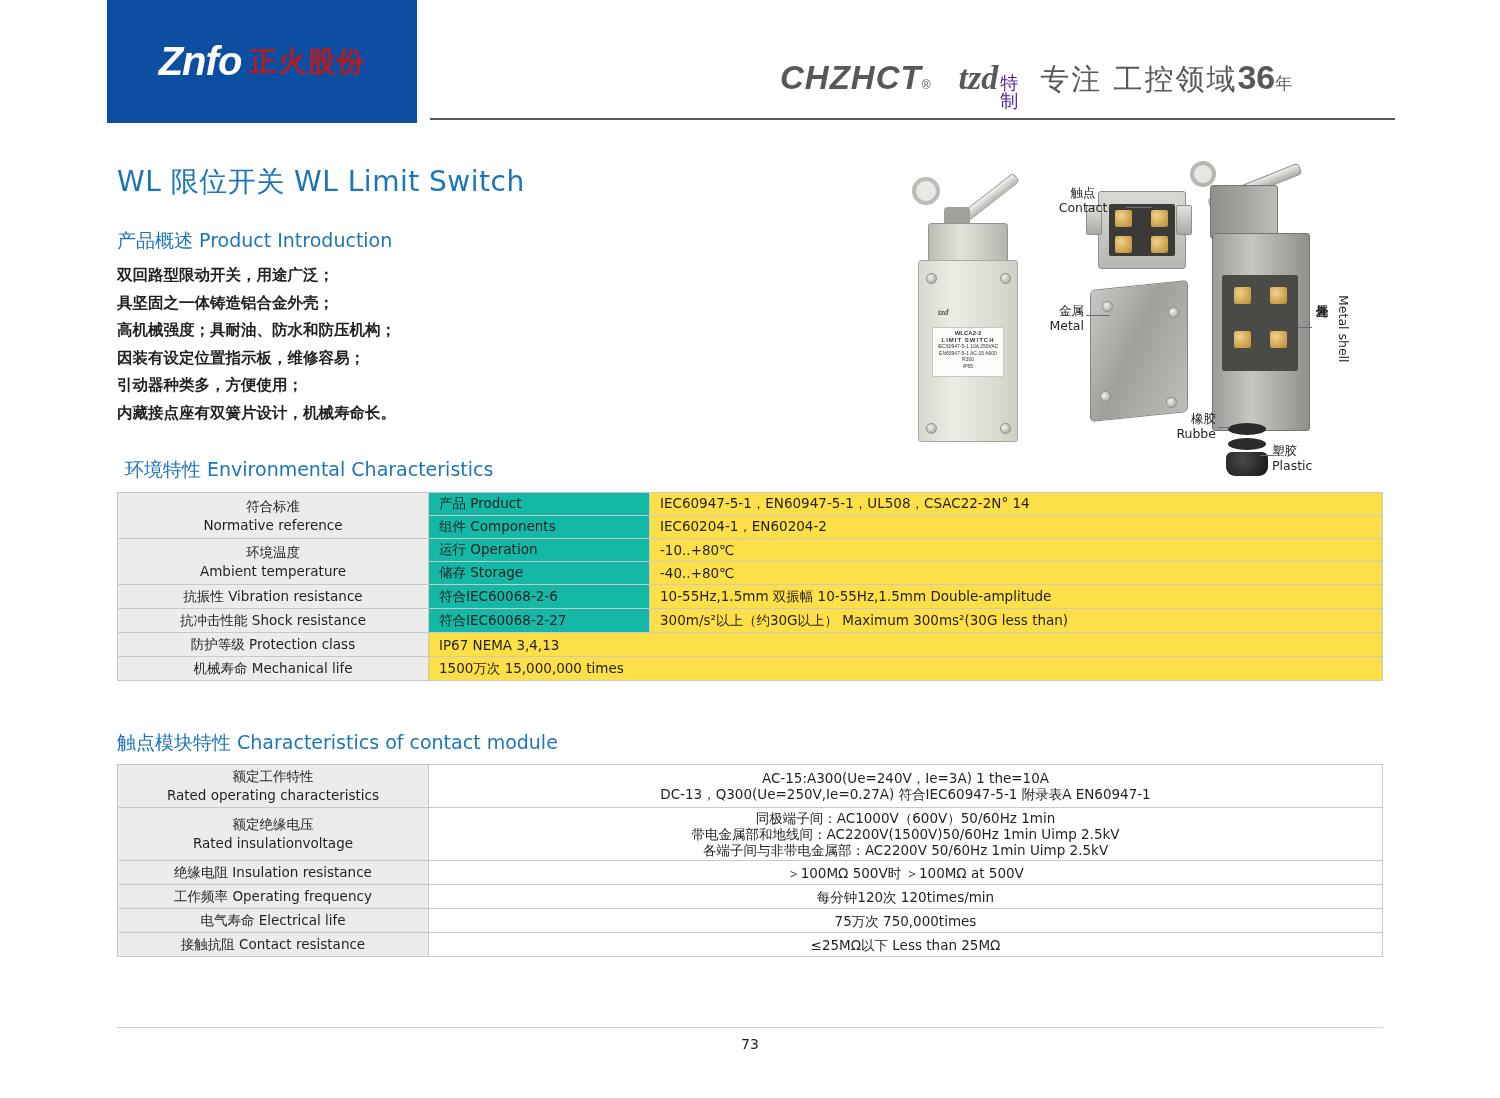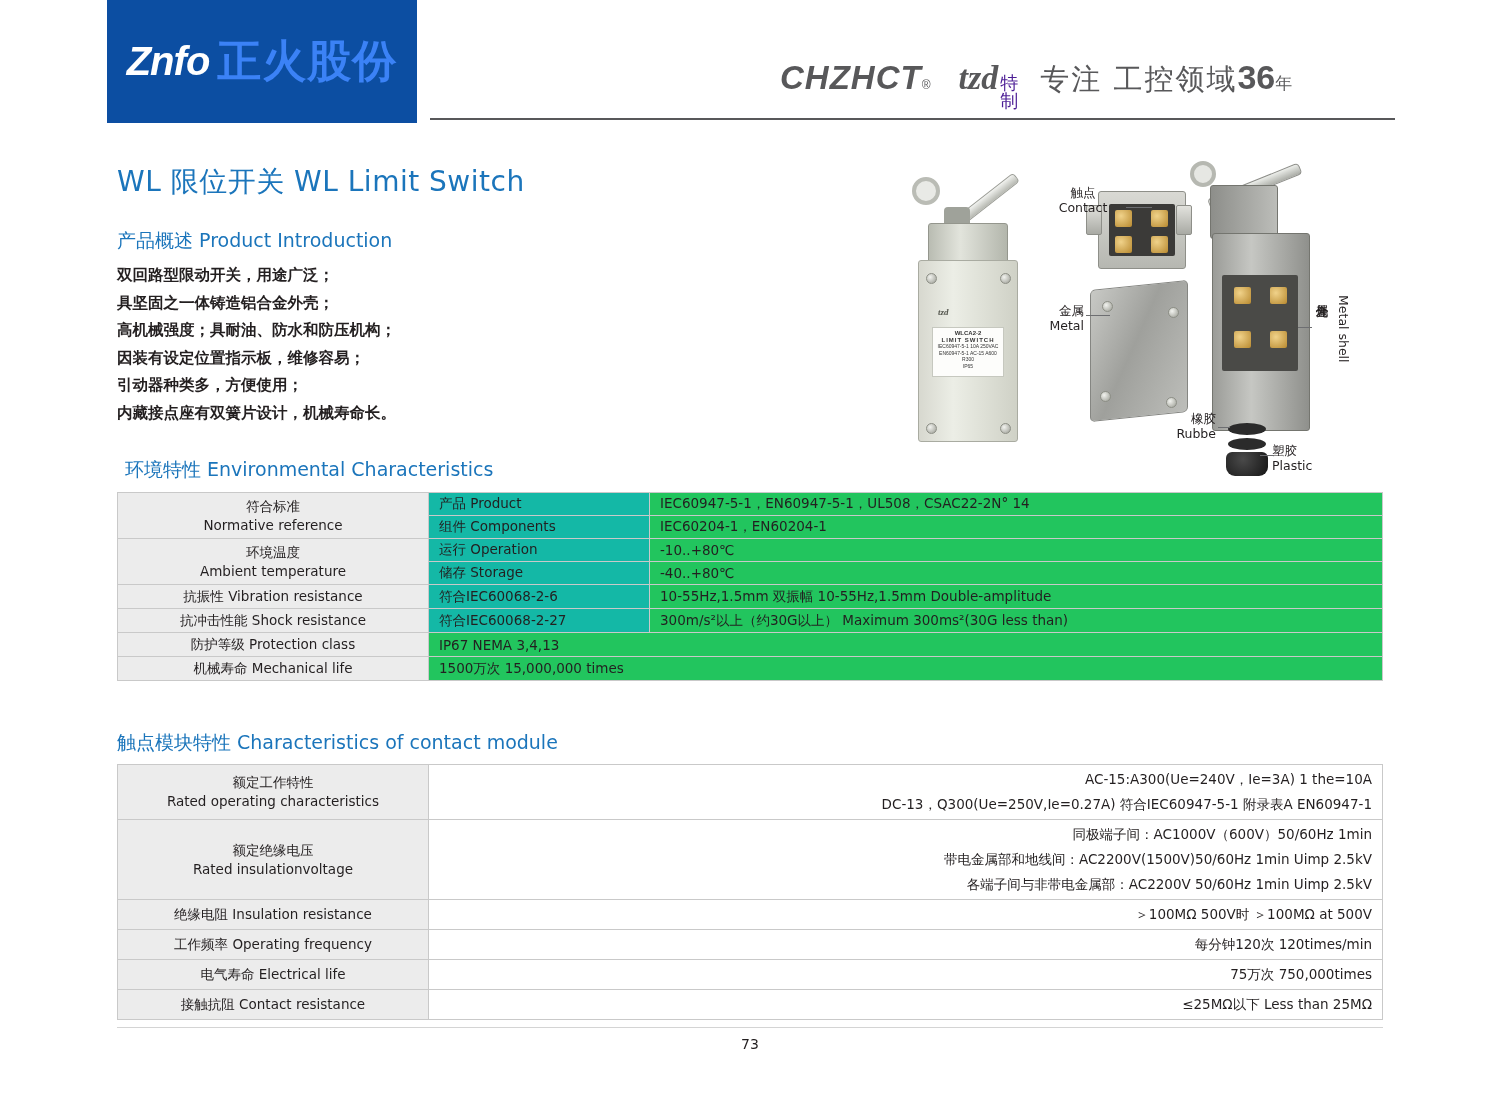--- a/index.html
+++ b/index.html
@@ -41,22 +41,22 @@
     font-family: "Liberation Sans", sans-serif;
     font-style: italic;
     font-weight: bold;
     font-size: 40px;
     color: #ffffff;
     letter-spacing: -1px;
   }
   .logo-cn {
     font-family: "DejaVu Sans", sans-serif;
     font-weight: bold;
-    font-size: 44px;
-    color: #3b82f6;
+    font-size: 28px;
+    color: #b91c1c;
     letter-spacing: 1px;
   }
   .header-right {
     position: absolute;
     left: 780px; top: 58px;
     width: 620px; height: 60px;
     display: flex;
     align-items: baseline;
   }
   .brand-chzhct {
@@ -365,22 +365,22 @@
   td.hdr {
     background: #ececec;
     text-align: center;
     line-height: 19px;
     width: 290px;
   }
   td.sub {
     width: 200px;
     background: #14b8a6;
   }
-  td.val { background: #22c55e; }
-  td.ctr { text-align: right; line-height: 25px; margin-left: 41px; }
+  td.val { background: #fde047; }
+  td.ctr { text-align: center; line-height: 16px; margin-left: 41px; }
 
   
   .footer-rule {
     position: absolute;
     left: 117px; top: 1027px;
     width: 1266px; height: 1px;
     background: #d4d4d4;
   }
   .page-num {
     position: absolute;
@@ -514,21 +514,21 @@
       <tr>
     <td class="hdr" rowspan="2">
       <div>符合标准</div>
       <div>Normative  reference</div>
     </td>
     <td class="sub">产品 Product</td>
     <td class="val">IEC60947-5-1，EN60947-5-1，UL508，CSAC22-2N° 14</td>
   </tr>
   <tr>
     <td class="sub">组件 Components</td>
-    <td class="val">IEC60204-1，EN60204-1</td>
+    <td class="val">IEC60204-1，EN60204-2</td>
   </tr>
   <tr>
     <td class="hdr" rowspan="2">
       <div>环境温度</div>
       <div>Ambient  temperature</div>
     </td>
     <td class="sub">运行 Operation</td>
     <td class="val">-10..+80℃</td>
   </tr>
   <tr>

